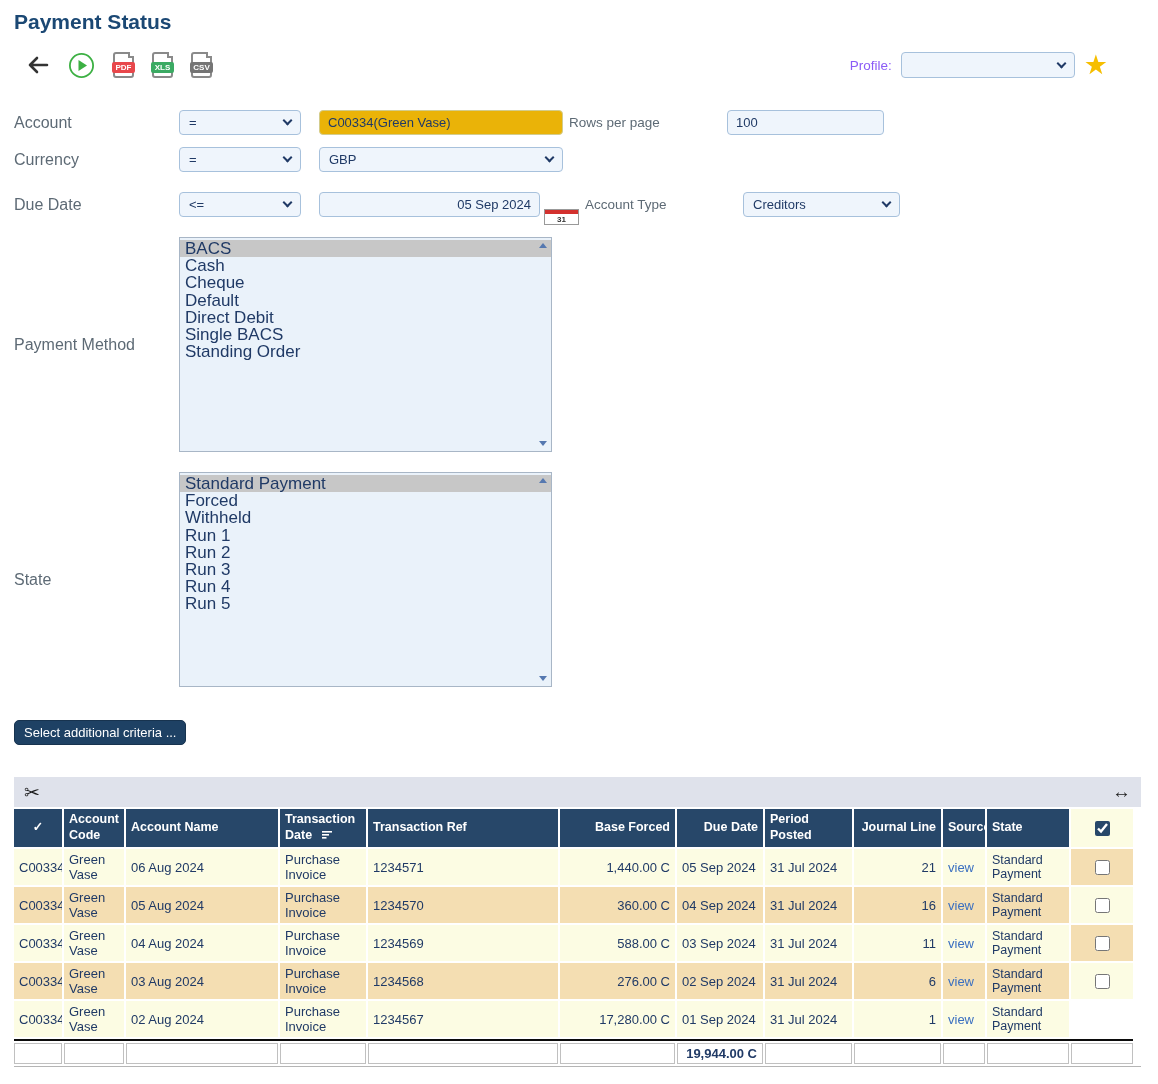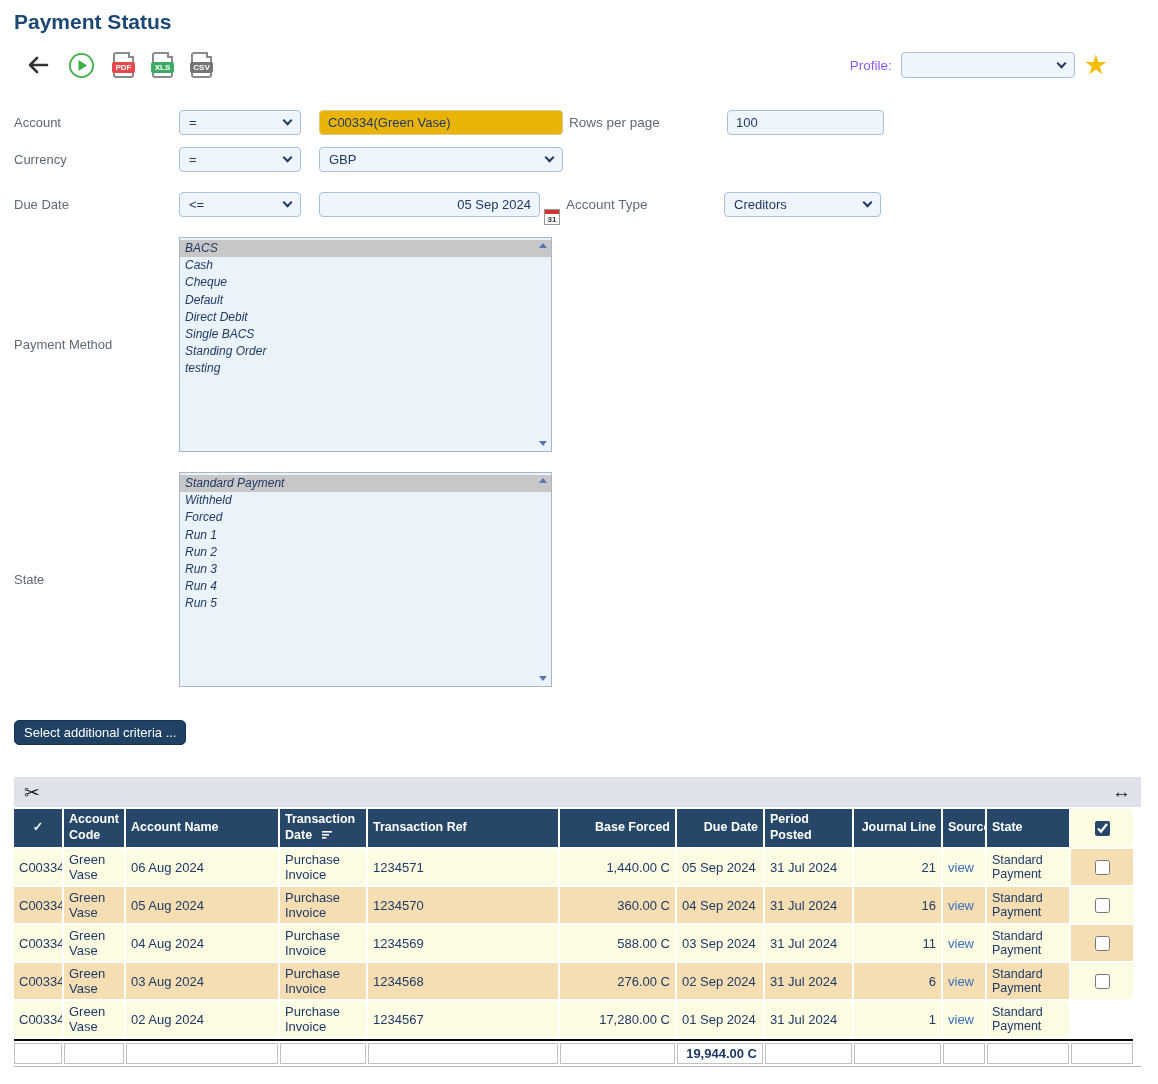--- a/index.html
+++ b/index.html
@@ -28,34 +28,34 @@
   .chev { width:7px; height:7px; border-right:2px solid #203A66; border-bottom:2px solid #203A66;
           transform:rotate(45deg); margin:-4px 0 0 6px; flex:none; }
   .inp { background:#EFF5FC; border:1px solid #A7C1DC; border-radius:4px; height:25px; padding:0 8px;
          font-size:13px; color:#203A66; font-family:"Liberation Sans", sans-serif; }
   .inp.yellow { background:#eab308; border-color:#D3CC8C; }
   .inp.rightal { text-align:right; }
 
   
   .filters { margin:30px 0 0 14px; }
   .frow { display:flex; align-items:center; margin-bottom:12px; }
-  .flabel { width:165px; color:#5D6A75; font-size:13px; flex:none; }
+  .flabel { width:165px; color:#5D6A75; font-size:16px; flex:none; }
   .op { width:122px; margin-right:18px; flex:none; }
   .w244 { width:244px; flex:none; }
   .w221 { width:221px; flex:none; }
   .w157 { width:157px; flex:none; }
   .w174 { width:174px; height:26px; }
   .flabel2 { margin-left:6px; width:158px; color:#5D6A75; font-size:13.5px; flex:none; }
-  .cal { width:16px; height:16px; border:1px solid #999; margin-left:4px; position:relative; background:#fff; flex:none; cursor:pointer;margin-top:25px; }
+  .cal { width:35px; height:16px; border:1px solid #999; margin-left:4px; position:relative; background:#fff; flex:none; cursor:pointer;margin-top:25px; }
   .cal .bar { position:absolute; top:0; left:0; right:0; height:4px; background:#D3312E; }
   .cal .day { position:absolute; top:4px; left:0; right:0; bottom:0; display:flex; align-items:center; justify-content:center;
               font-size:8px; font-weight:bold; color:#333; }
   .lbrow { margin-bottom:20px; }
   .listbox { width:373px; height:215px; background:#EAF2FA; border:1px solid #A8B6C6; position:relative; padding-top:2px; }
-  .opt { font-size:12px; color:#203A66; padding:1px 4px 1px 5px; line-height:15.2px; cursor:pointer; white-space:nowrap;font-style:italic; }
+  .opt { font-size:17px; color:#203A66; padding:1px 4px 1px 5px; line-height:15.2px; cursor:pointer; white-space:nowrap; }
   .opt.selected { background:#C7C7C7; }
   .sb { position:absolute; right:4px; width:0; height:0; border-left:4px solid transparent; border-right:4px solid transparent; cursor:pointer; }
   .sb.up { top:5px; border-bottom:5px solid #5578B0; }
   .sb.down { bottom:5px; border-top:5px solid #5578B0; }
 
   .addbtn { margin:13px 0 0 14px; display:inline-flex; align-items:center; background:#1E4164; color:#fff; font-size:13px;
             border:1px solid #17334F; border-radius:5px; padding:4px 9px; cursor:pointer; }
 
   
   .gridwrap { margin:32px 14px 0 14px; width:1127px; }
@@ -175,32 +175,31 @@
   <div class="frow lbrow">
     <div class="flabel">Payment Method</div>
     <div class="listbox">
       <div class="opt selected">BACS</div>
       <div class="opt">Cash</div>
       <div class="opt">Cheque</div>
       <div class="opt">Default</div>
       <div class="opt">Direct Debit</div>
       <div class="opt">Single BACS</div>
       <div class="opt">Standing Order</div>
-      <div class="opt">testing</div>
       <span class="sb up"></span>
       <span class="sb down"></span>
     </div>
   </div>
 
   <div class="frow lbrow">
     <div class="flabel">State</div>
     <div class="listbox">
       <div class="opt selected">Standard Payment</div>
+      <div class="opt">Forced</div>
       <div class="opt">Withheld</div>
-      <div class="opt">Forced</div>
       <div class="opt">Run 1</div>
       <div class="opt">Run 2</div>
       <div class="opt">Run 3</div>
       <div class="opt">Run 4</div>
       <div class="opt">Run 5</div>
       <span class="sb up"></span>
       <span class="sb down"></span>
     </div>
   </div>
 

